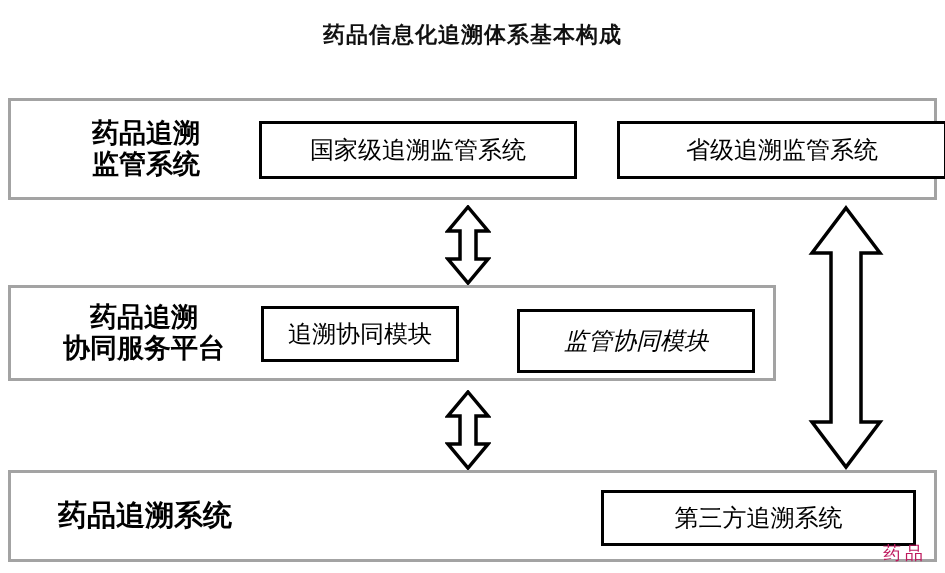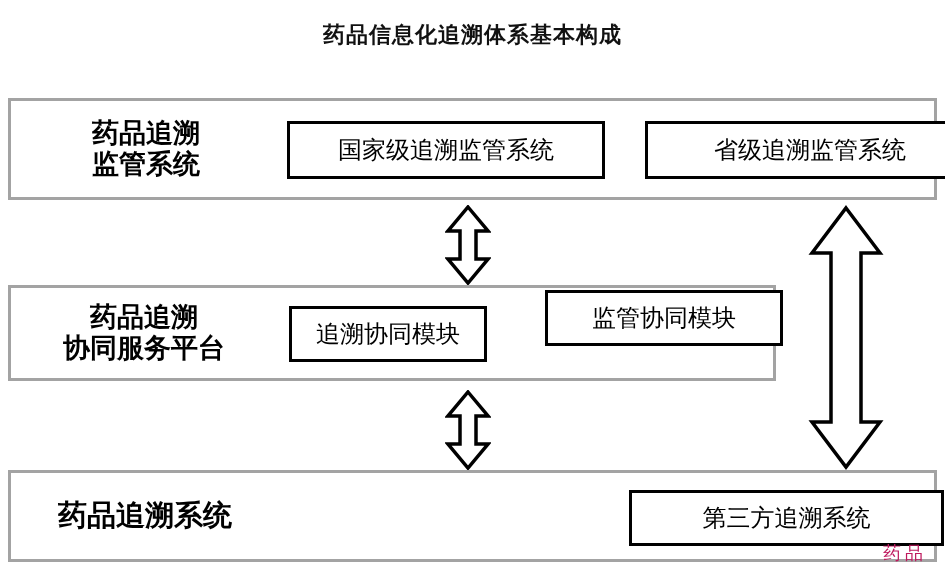--- a/index.html
+++ b/index.html
@@ -94,21 +94,20 @@
     position: absolute;
     box-sizing: border-box;
     border: 3px solid #000000;
     background: #ffffff;
     display: flex;
     align-items: center;
     justify-content: center;
     font-size: 24px;
     color: #000000;
     white-space: nowrap;
-    margin-left: 28px;
   }
 
   
   #node-national {
     left: 248px;
     top: 20px;
     width: 318px;
     height: 58px;
   }
   #node-provincial {
@@ -119,23 +118,24 @@
   }
   
   #node-trace-module {
     left: 250px;
     top: 18px;
     width: 198px;
     height: 56px;
   }
   #node-reg-module {
     left: 506px;
-    top: 2px;
+    top: 21px;
     width: 238px;
-    height: 56px;
+    height: 64px;
+    font-style: italic;
   }
   
   #node-enterprise {
     left: 248px;
     top: 17px;
     width: 328px;
     height: 56px;
   }
   #node-thirdparty {
     left: 590px;

